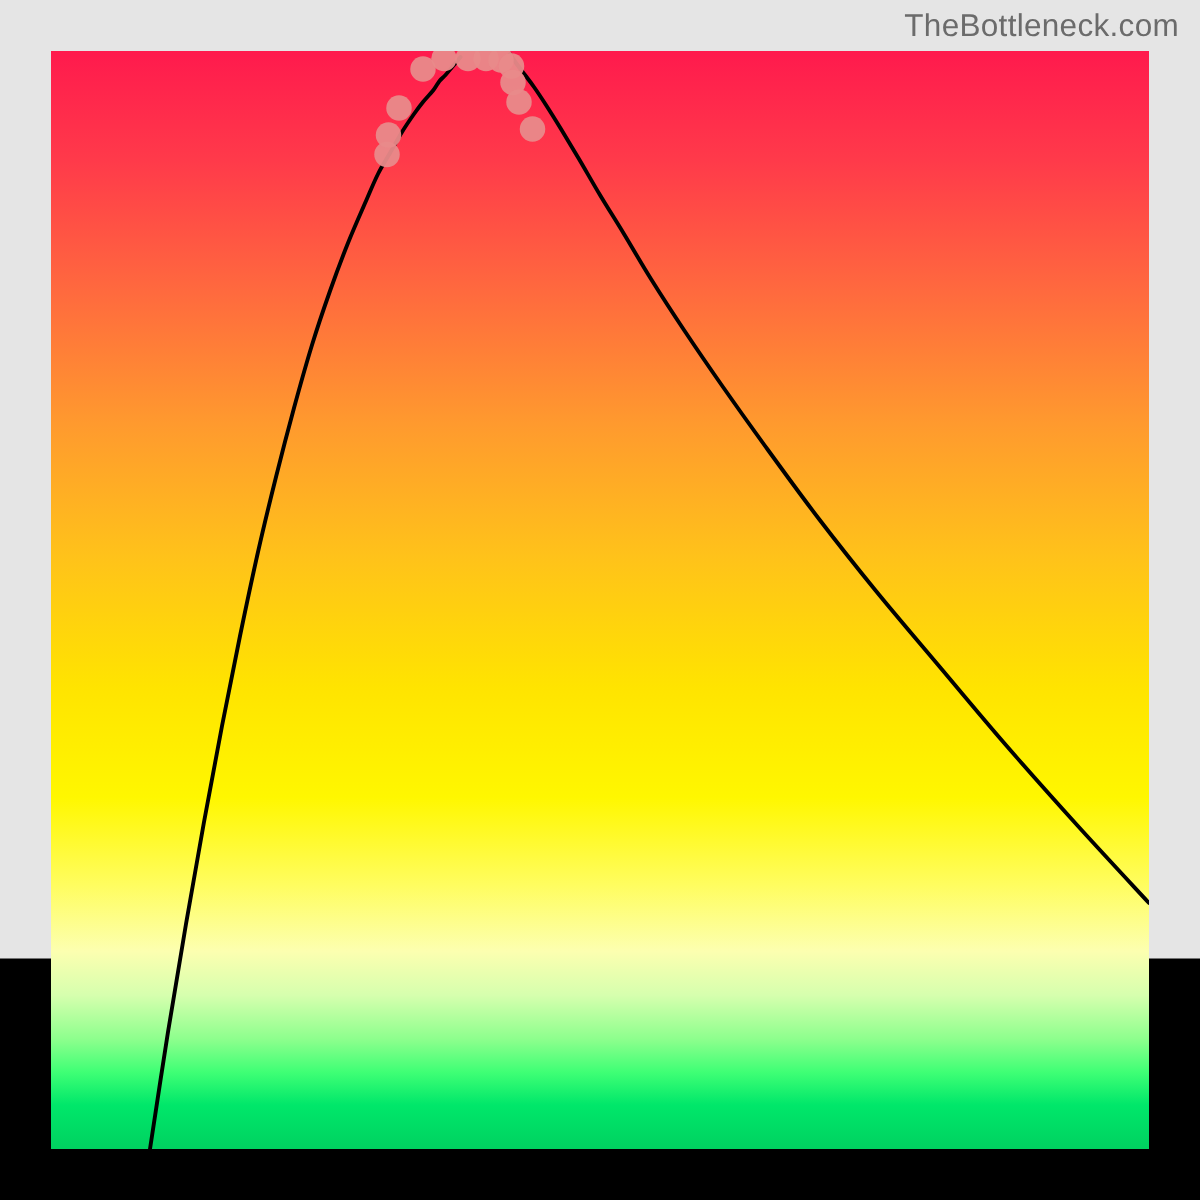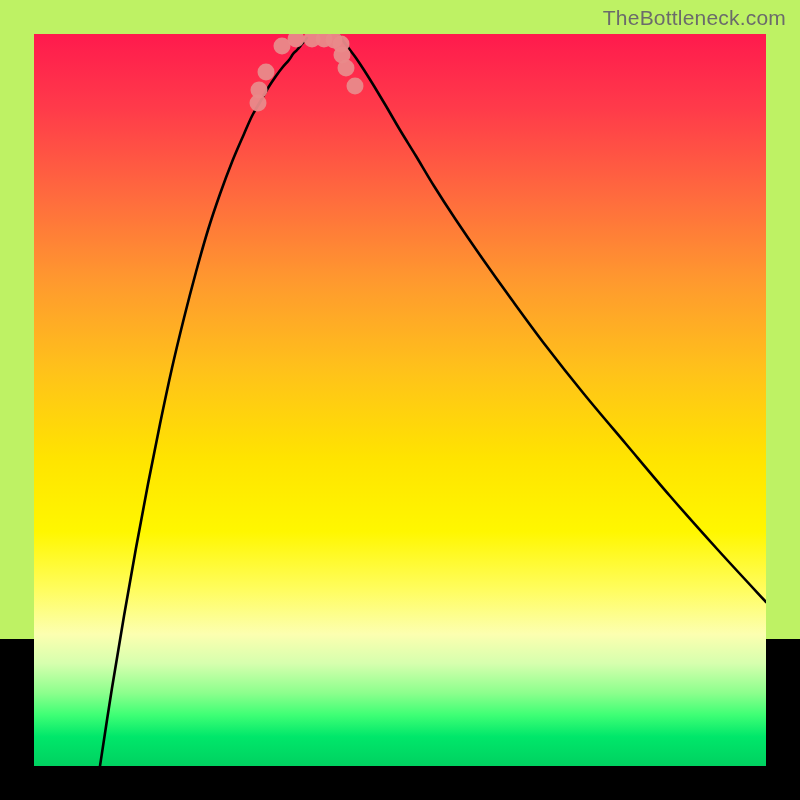--- a/index.html
+++ b/index.html
@@ -8,21 +8,21 @@
     width: 800px;
     height: 800px;
     overflow: hidden;
     background: #000;
     font-family: Arial, Helvetica, sans-serif;
   }
   .frame {
     position: absolute;
     top: 0; left: 0;
     width: 800px; height: 639px;
-    background: #bef264;
+    background: #e5e5e5;
   }
   .plot {
     position: absolute;
     top: 34px;
     left: 34px;
     width: 732px;
     height: 732px;
     overflow: hidden;
   }
   .gradient {

